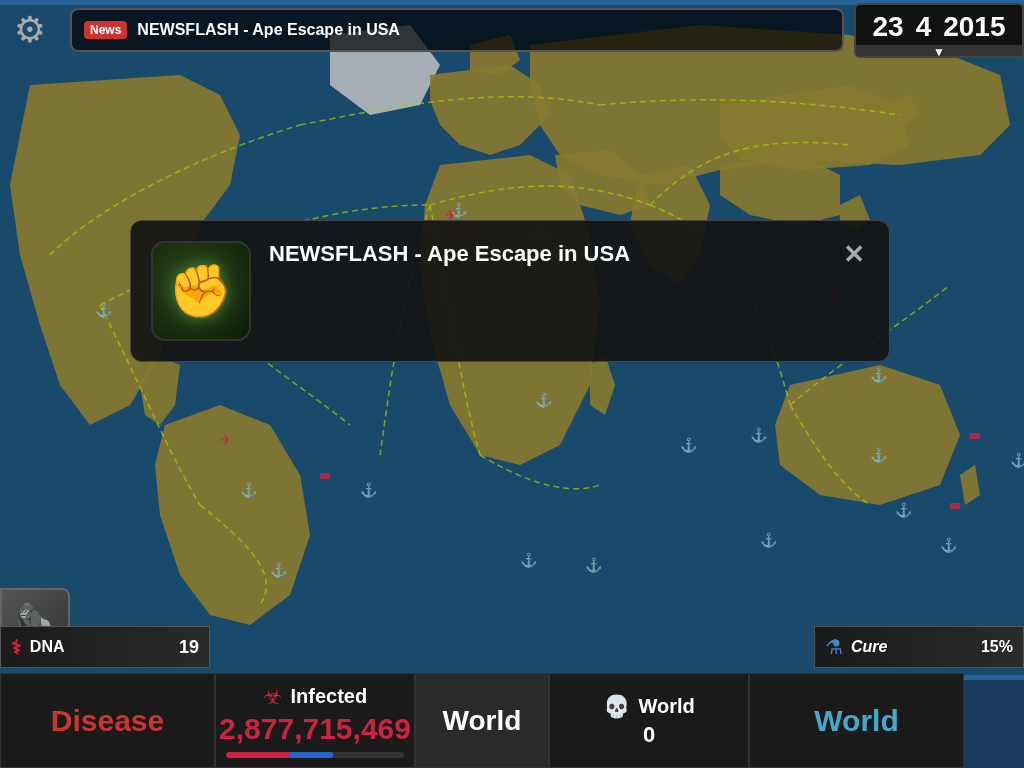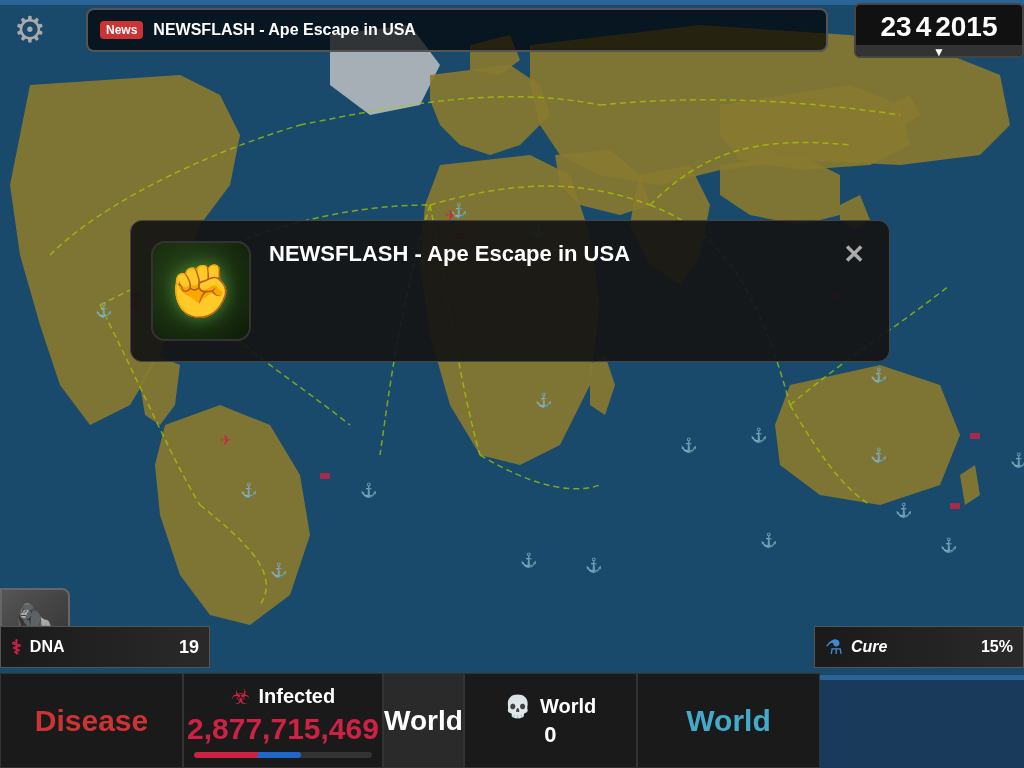--- a/index.html
+++ b/index.html
@@ -48,21 +48,21 @@
       cursor: pointer;
     }
 
     .gear-icon {
       font-size: 36px;
       color: #aaa;
     }
 
     #news-ticker {
       flex: 1;
-      margin: 0 26px;
+      margin: 0 10px;
       background: rgba(0,0,0,0.7);
       border: 2px solid #555;
       border-radius: 8px;
       display: flex;
       align-items: center;
       height: 44px;
       padding: 0 12px;
       gap: 10px;
     }
 
@@ -88,21 +88,21 @@
       display: flex;
       flex-direction: column;
       align-items: center;
       min-width: 170px;
       height: 55px;
       overflow: hidden;
     }
 
     #date-numbers {
       display: flex;
-      gap: 4px;
+      gap: 12px;
       padding: 6px 14px 2px;
     }
 
     .date-num {
       color: white;
       font-size: 28px;
       font-weight: bold;
     }
 
     #date-dropdown {
@@ -270,21 +270,21 @@
       color: white;
       font-size: 16px;
       font-weight: bold;
     }
 
     
     #bottom-nav {
       position: absolute;
       bottom: 0;
       left: 0;
-      width: 820px;
+      width: 964px;
       height: 95px;
       display: flex;
       z-index: 10;
     }
 
     .nav-btn {
       display: flex;
       align-items: center;
       justify-content: center;
       cursor: pointer;

